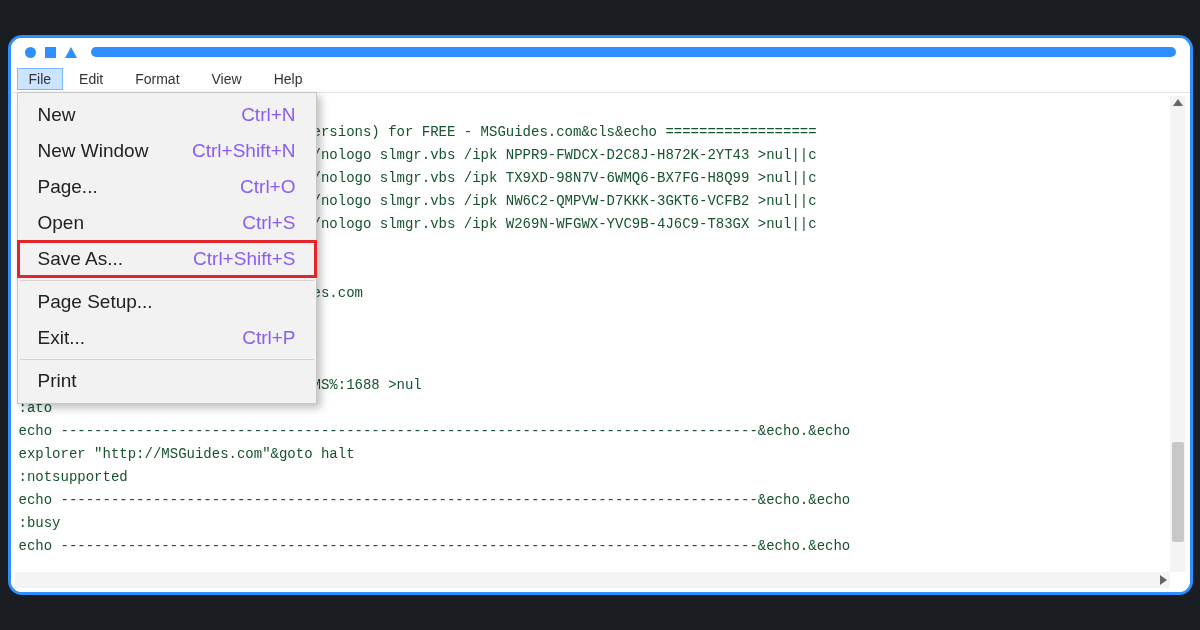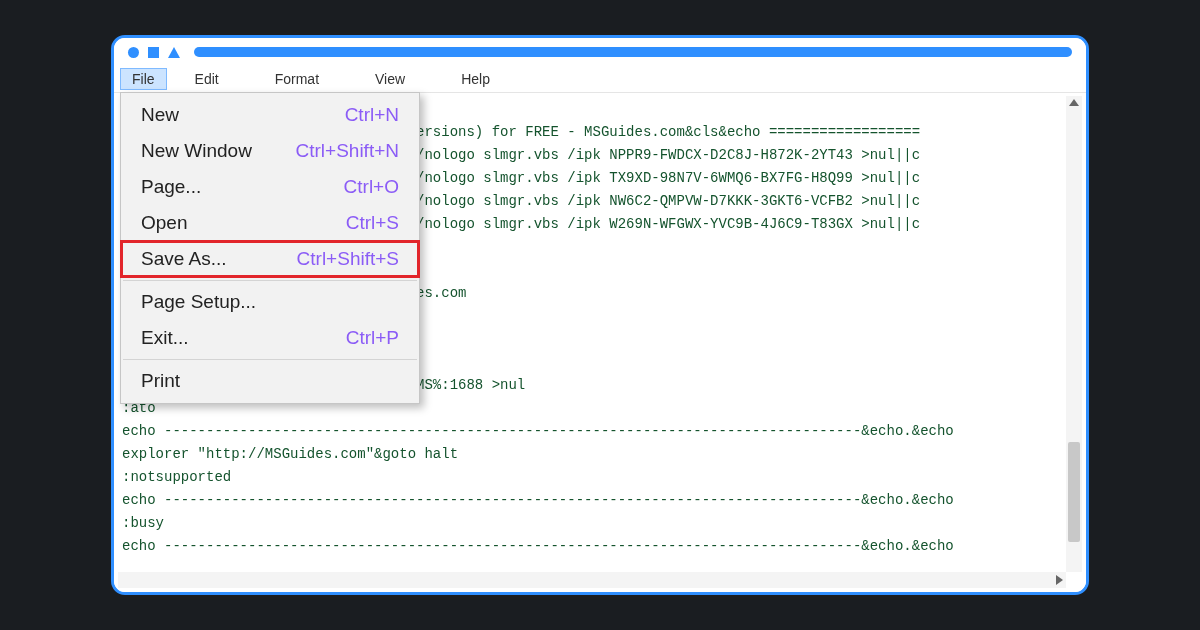--- a/index.html
+++ b/index.html
@@ -6,21 +6,21 @@
     body {
       width: 1200px;
       height: 630px;
       background: #1a1d21;
       display: flex;
       align-items: center;
       justify-content: center;
       font-family: 'Segoe UI', Tahoma, sans-serif;
     }
     .macos-window {
-      width: 978px;
+      width: 1185px;
       height: 560px;
       background: #fff;
       border: 3px solid #2f8fff;
       border-radius: 14px;
       overflow: hidden;
       position: relative;
     }
     .titlebar {
       height: 28px;
       background: #fff;
@@ -62,21 +62,21 @@
     }
     .menubar {
       display: flex;
       padding: 2px 6px;
       font-size: 14px;
       color: #333;
       border-bottom: 1px solid rgba(0,0,0,0.1);
       gap: 0;
     }
     .menubar .menu-item {
-      padding: 3px 28px;
+      padding: 3px 16px;
       cursor: default;
     }
     .menubar .menu-item.active {
       background: #cce4ff;
       border: 1px solid #7fbaff;
       padding: 2px 11px;
     }
     .editor {
       position: absolute;
       top: 26px;

